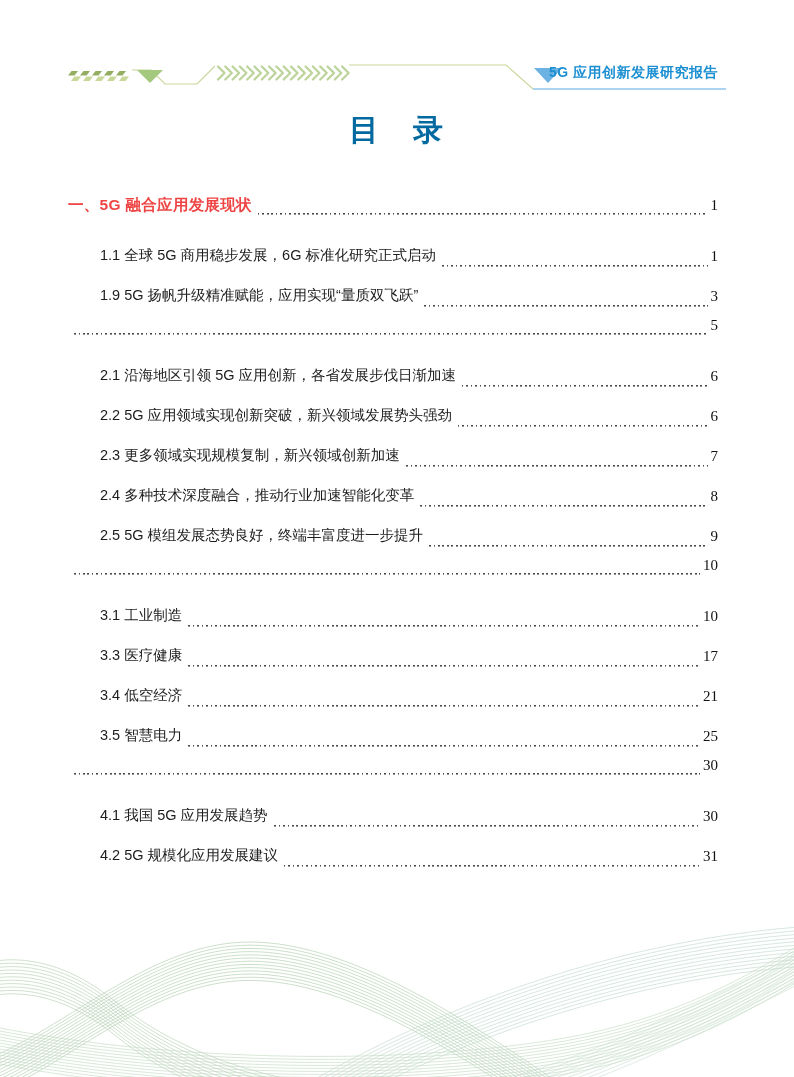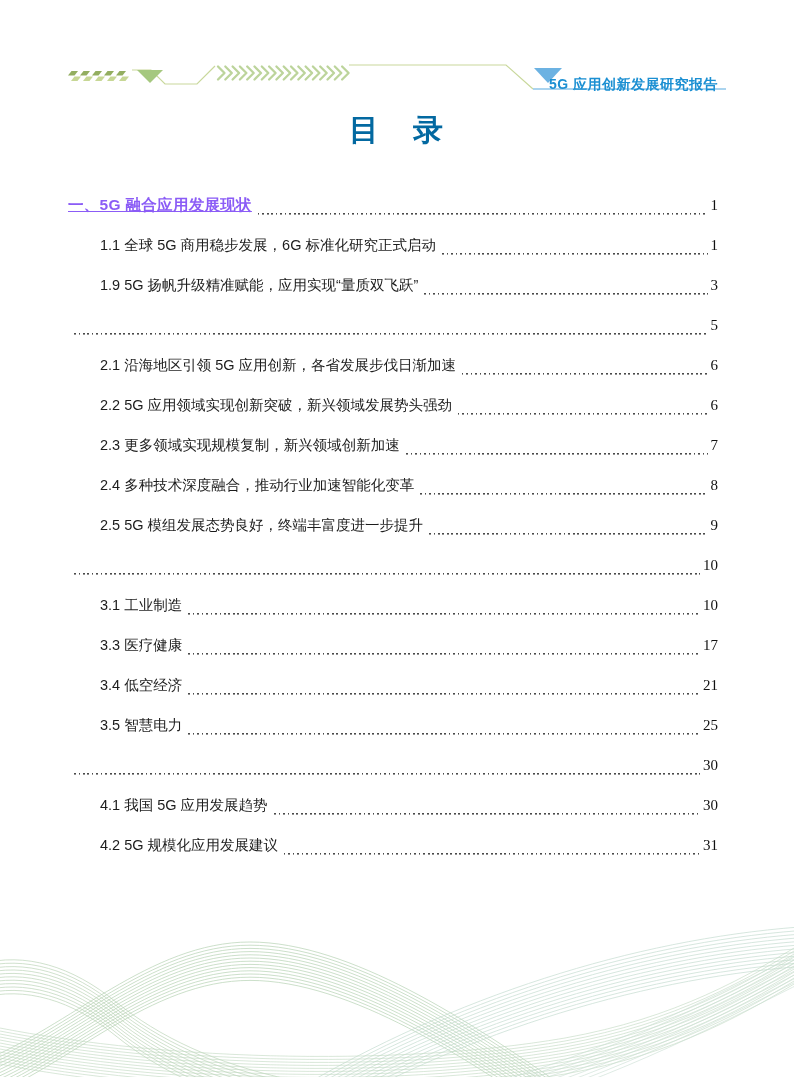--- a/index.html
+++ b/index.html
@@ -3,36 +3,36 @@
 <meta charset="utf-8">
 <style>
   html,body { margin:0; padding:0; background:#ffffff; }
   .page {
     position:relative; width:794px; height:1077px; background:#ffffff;
     overflow:hidden; font-family:"Liberation Sans","DejaVu Sans",sans-serif;
   }
   
   .header-svg { position:absolute; top:58px; left:0; width:794px; height:40px; }
   .header-title {
-    position:absolute; top:76px; right:76px;
+    position:absolute; top:64px; right:76px;
     font-size:14px; font-weight:700; color:#1b8fd2; letter-spacing:0.5px;
     white-space:nowrap;
   }
   
   .page-title {
     position:absolute; top:110px; left:0; width:100%;
     text-align:center; font-size:30px; font-weight:700; color:#0369a1;
     letter-spacing:2px; white-space:pre;
   }
   
   .toc { position:absolute; top:185px; left:68px; width:650px; }
   .toc-row { display:flex; align-items:center; height:40px; }
   .toc-label { white-space:nowrap; }
-  .lvl1 .toc-label { font-weight:700; font-size:15.5px; color:#8b5cf6; letter-spacing:0.3px;text-decoration:underline; }
-  .lvl2 { padding-left:32px; }
+  .lvl1 .toc-label { font-weight:700; font-size:15.5px; color:#ef4444; letter-spacing:0.3px; }
+  .lvl2 { padding-left:32px;align-items:flex-end; }
   .lvl2 .toc-label { font-size:14.5px; color:#1c1c1c; }
   .toc-leader {
     flex:1; height:16px; margin:0 3px 0 6px; transform:translateY(2px);
     background:repeating-linear-gradient(to right,#4a4a4a 0 1.5px,transparent 1.5px 4.5px) left bottom / 100% 1.6px no-repeat;
   }
   .toc-page {
     font-family:"Liberation Serif","DejaVu Serif",serif;
     font-size:15px; color:#111111;
   }
   

